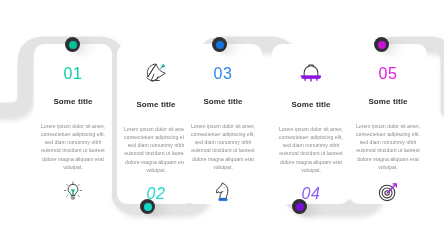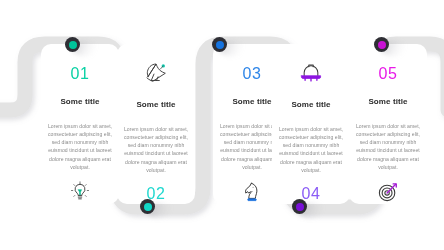--- a/index.html
+++ b/index.html
@@ -39,23 +39,23 @@
     height: 160px;
     background: #ffffff;
     border-radius: 10px;
     display: flex;
     flex-direction: column;
     align-items: center;
     justify-content: flex-start;
     text-align: center;
     padding: 0;
   }
-  .panel.p1 { left: 41px; justify-content: center; }
+  .panel.p1 { left: 34px; justify-content: center; }
   .panel.p2 { left: 117px; }
-  .panel.p3 { left: 213px; }
+  .panel.p3 { left: 184px; }
   .panel.p4 { left: 272px; }
   .panel.p5 { left: 349px; }
 
   .step-num {
     font-size: 16px;
     font-weight: 400;
     letter-spacing: 0.6px;
     line-height: 1;
     height: 22px;
     display: flex;
@@ -94,21 +94,21 @@
 
   
   .sp-top   { margin-top: 21px; }
   .sp-mid   { margin-top: 15px; }
   .sp-body  { margin-top: 4px; }
   .sp-ico   { margin-top: 9px; }
 
   
   .sp-ico-top { margin-top: 15px; }
   .sp-mid2    { margin-top: 13px; }
-  .sp-num-bot { margin-top: 9px; }
+  .sp-num-bot { margin-top: 9px; font-style: italic; }
 
   
   .dot {
     position: absolute;
     width: 15px;
     height: 15px;
     border-radius: 50%;
     background: #2f2f35;
     display: flex;
     align-items: center;

